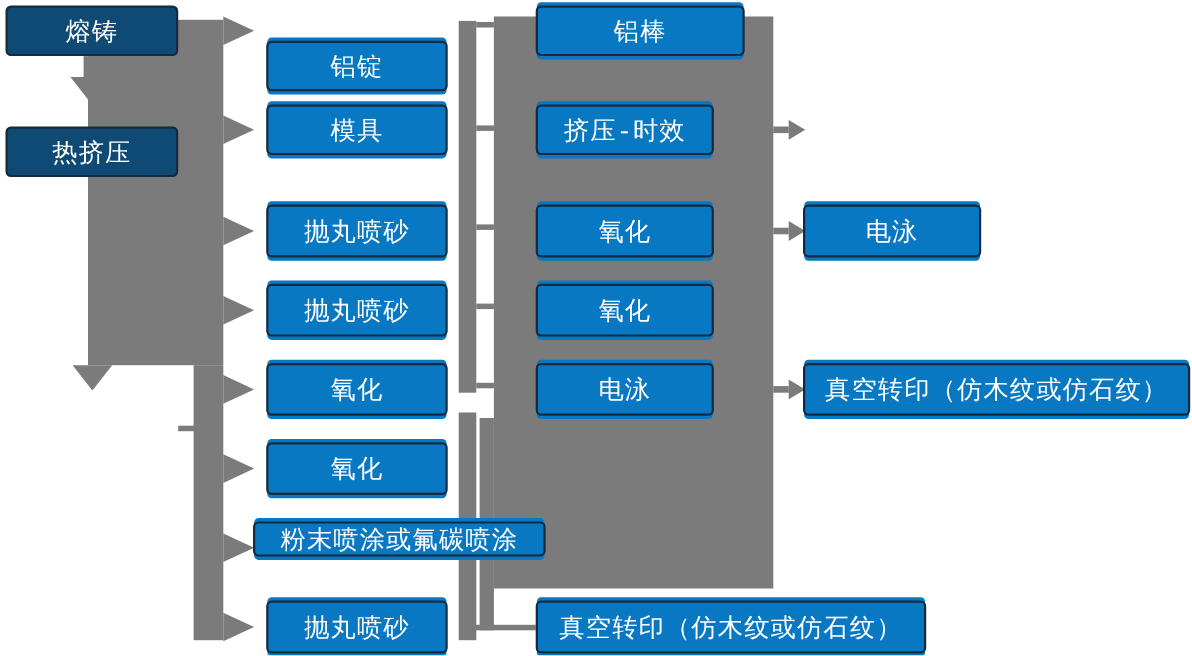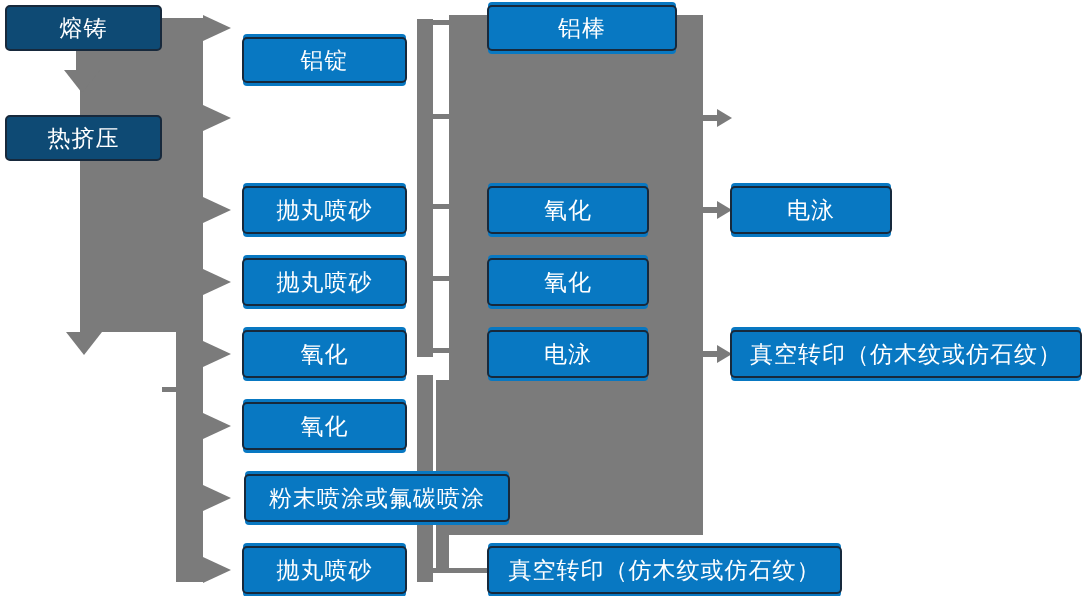--- a/index.html
+++ b/index.html
@@ -68,28 +68,30 @@
   <div class="tri tri-right-sm" style="left:717px;top:109px;"></div>
   <div class="gray" style="left:703px;top:207px;width:14px;height:6px;"></div>
   <div class="tri tri-right-sm" style="left:717px;top:201px;"></div>
   <div class="gray" style="left:703px;top:351px;width:14px;height:6px;"></div>
   <div class="tri tri-right-sm" style="left:717px;top:345px;"></div>
 
   <div class="box dark" style="left:5px;top:5px;width:157px;height:46px;">熔铸</div>
   <div class="box dark" style="left:5px;top:95px;width:157px;height:46px;margin-top:20px;">热挤压</div>
 
   <div class="box light" style="left:242px;top:5px;width:165px;height:46px;margin-top:32px;">铝锭</div>
+  <div class="box light" style="left:242px;top:95px;width:165px;height:46px;">模具</div>
   <div class="box light" style="left:242px;top:186px;width:165px;height:48px;">抛丸喷砂</div>
   <div class="box light" style="left:242px;top:258px;width:165px;height:48px;">抛丸喷砂</div>
   <div class="box light" style="left:242px;top:330px;width:165px;height:48px;">氧化</div>
   <div class="box light" style="left:242px;top:402px;width:165px;height:48px;">氧化</div>
-  <div class="box light" style="left:244px;top:474px;width:266px;height:48px;">粉末喷涂或氟碳喷涂</div>
+  <div class="box light" style="left:230px;top:474px;width:266px;height:32px;">粉末喷涂或氟碳喷涂</div>
   <div class="box light" style="left:242px;top:546px;width:165px;height:48px;">抛丸喷砂</div>
 
   <div class="box light" style="left:487px;top:5px;width:190px;height:46px;">铝棒</div>
+  <div class="box light" style="left:487px;top:95px;width:162px;height:46px;">挤压-时效</div>
   <div class="box light" style="left:487px;top:186px;width:162px;height:48px;">氧化</div>
   <div class="box light" style="left:487px;top:258px;width:162px;height:48px;">氧化</div>
   <div class="box light" style="left:487px;top:330px;width:162px;height:48px;">电泳</div>
   <div class="box light" style="left:487px;top:546px;width:355px;height:48px;">真空转印（仿木纹或仿石纹）</div>
 
   <div class="box light" style="left:730px;top:186px;width:162px;height:48px;">电泳</div>
   <div class="box light" style="left:730px;top:330px;width:352px;height:48px;">真空转印（仿木纹或仿石纹）</div>
 
 </div>
 

